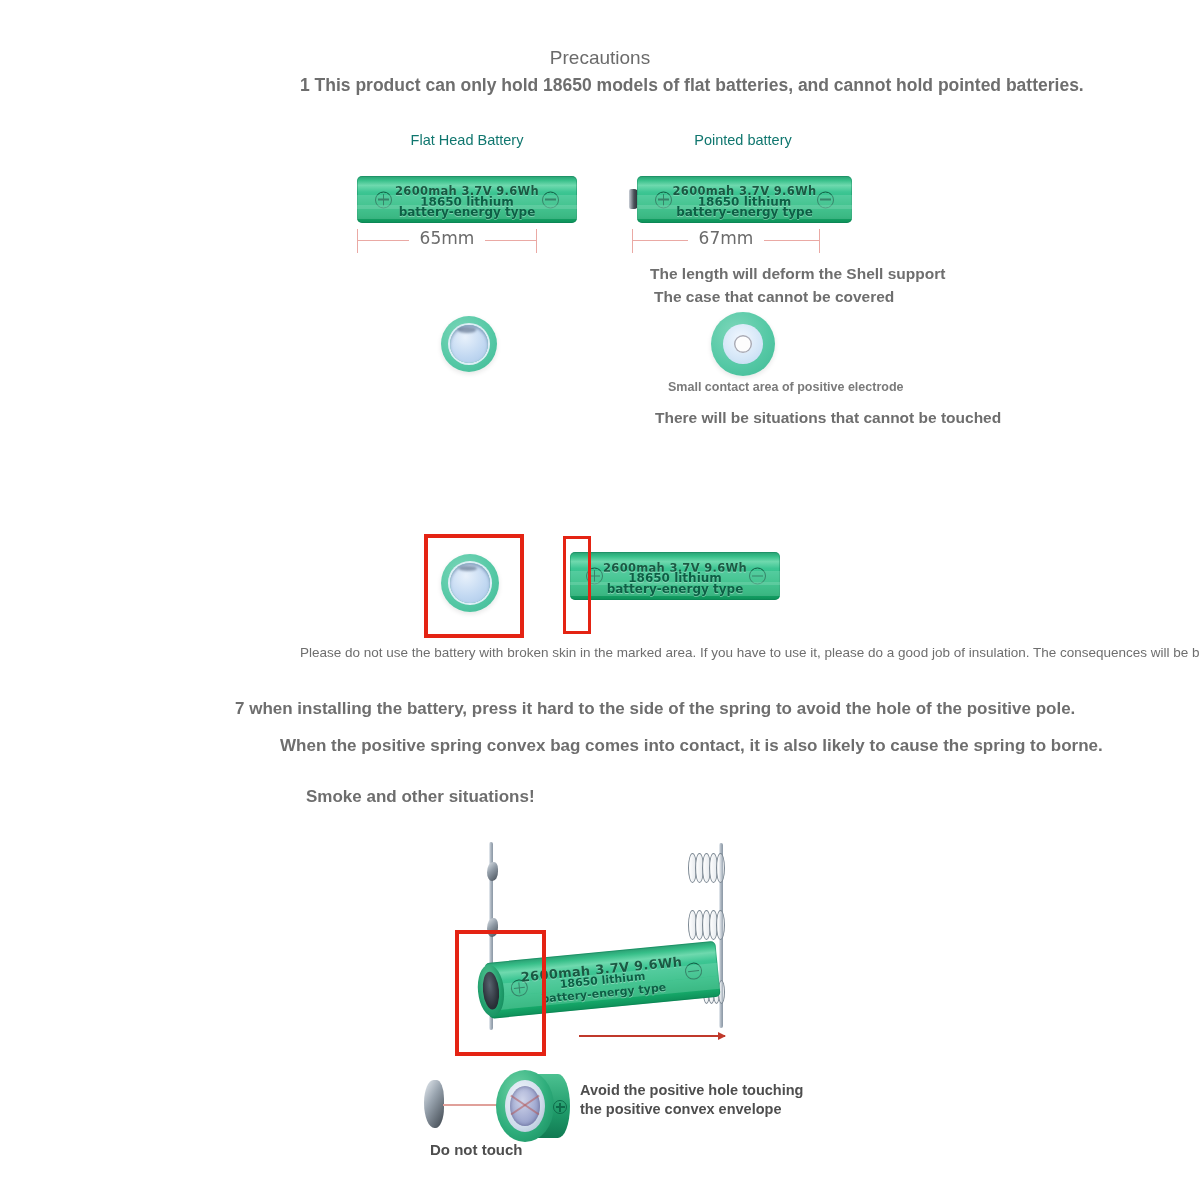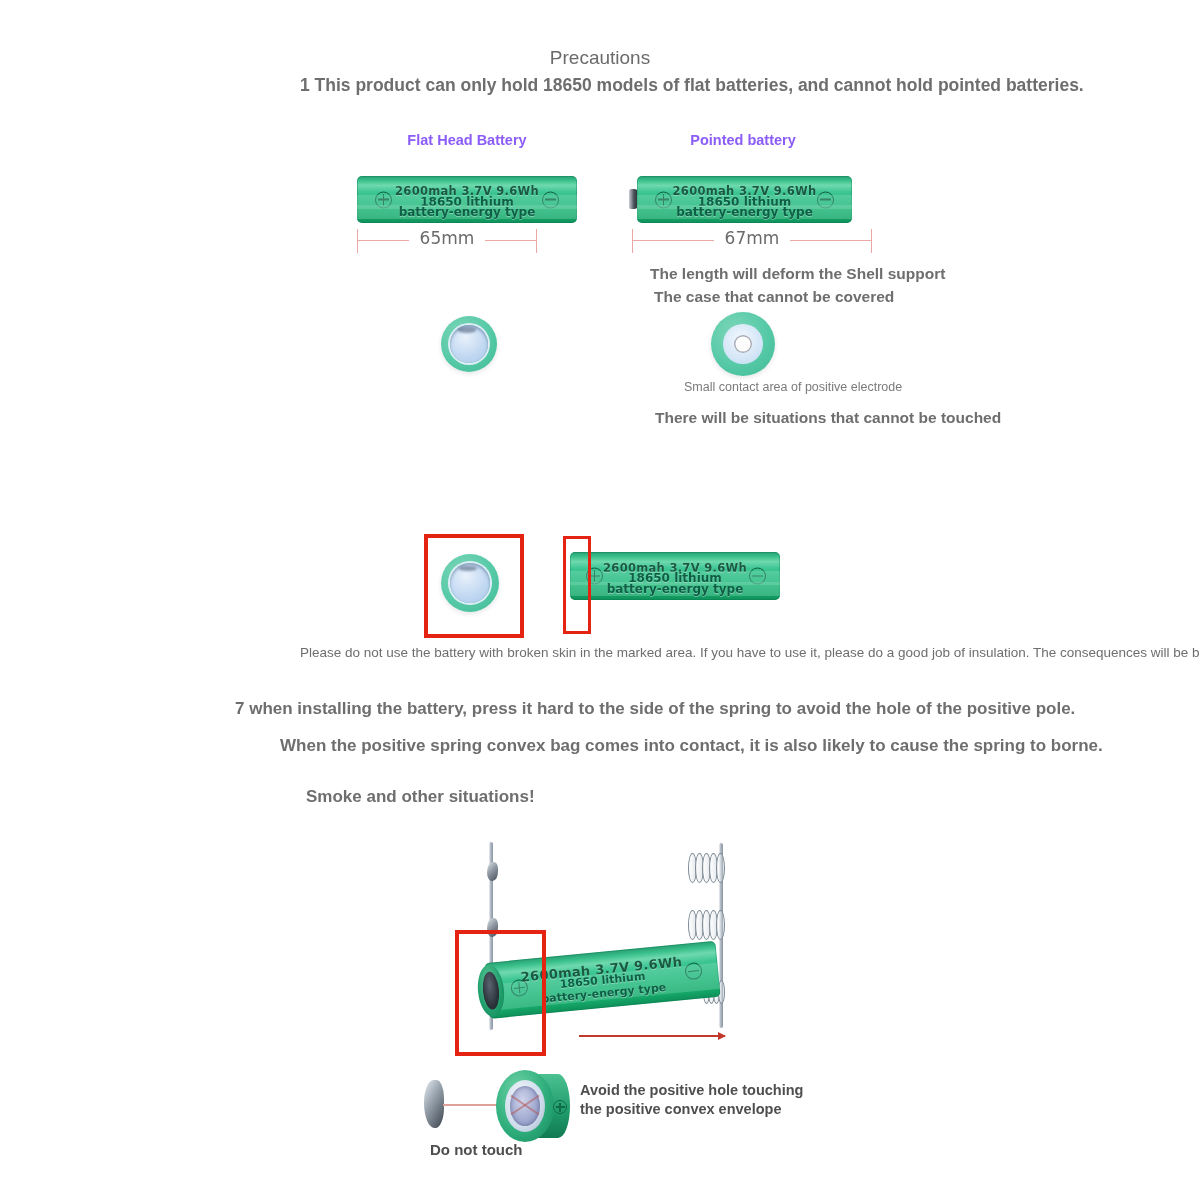--- a/index.html
+++ b/index.html
@@ -31,30 +31,30 @@
   #rule-3b{
     left:280px;width:830px;top:735px;font-size:17px;font-weight:bold;
     color:#6e6e6e;text-align:left;
   }
   #rule-3c{
     left:306px;width:500px;top:786px;font-size:17px;font-weight:bold;
     color:#6e6e6e;text-align:left;
   }
 
   .redlabel{
-    position:absolute;color:#8b5cf6;font-weight:bold;font-size:14.5px;
+    position:absolute;color:#0f766e;font-weight:normal;font-size:14.5px;
     text-align:center;line-height:1.18;
   }
   #label-flat{left:392px;width:150px;top:132px;}
   #label-pointed{left:668px;width:150px;top:132px;}
 
   .note{position:absolute;font-size:15.5px;font-weight:bold;color:#6e6e6e;white-space:pre;}
   #note-deform{left:650px;top:265px;}
   #note-case{left:654px;top:288px;}
-  #note-small{left:668px;top:380px;font-size:12.5px;font-weight:normal;color:#7a7a7a;margin-left:16px;}
+  #note-small{left:668px;top:380px;font-size:12.5px;font-weight:bold;color:#7a7a7a;}
   #note-touch{left:655px;top:409px;}
 
   #warn-broken{
     position:absolute;left:300px;width:620px;top:643px;font-size:13.5px;
     color:#6e6e6e;font-weight:normal;text-align:center;line-height:1.45;
   }
 
   .cap{position:absolute;font-size:14.5px;font-weight:bold;color:#4e4e4e;line-height:1.3;white-space:pre;}
   #cap-install{left:580px;top:1042px;}
   #cap-avoid{left:580px;top:1081px;}
@@ -256,21 +256,21 @@
   <div class="nub" style="left:629px;top:199px;"></div>
 
   <div class="battery" style="left:637px;top:176px;width:215px;height:47px;">
     <div class="term plus" style="left:18px;"></div>
     <div class="term minus" style="right:18px;"></div>
     <div class="txt l1">2600mah   3.7V    9.6Wh</div>
     <div class="txt l2">18650 lithium</div>
     <div class="txt l3">battery-energy type</div>
   </div>
 
-  <div class="dim" style="left:632px;top:229px;width:240px;">
+  <div class="dim" style="left:632px;top:229px;width:188px;">
     <div class="endL"></div>
     <div class="bar"></div>
     <div class="endR"></div>
     <div class="val"><span>67mm</span></div>
   </div>
 
   <div class="note" id="note-deform">The length will deform the Shell support</div>
   <div class="note" id="note-case">The case that cannot be covered</div>
 
   <div class="electrode flat" style="left:441px;top:316px;width:56px;height:56px;">

